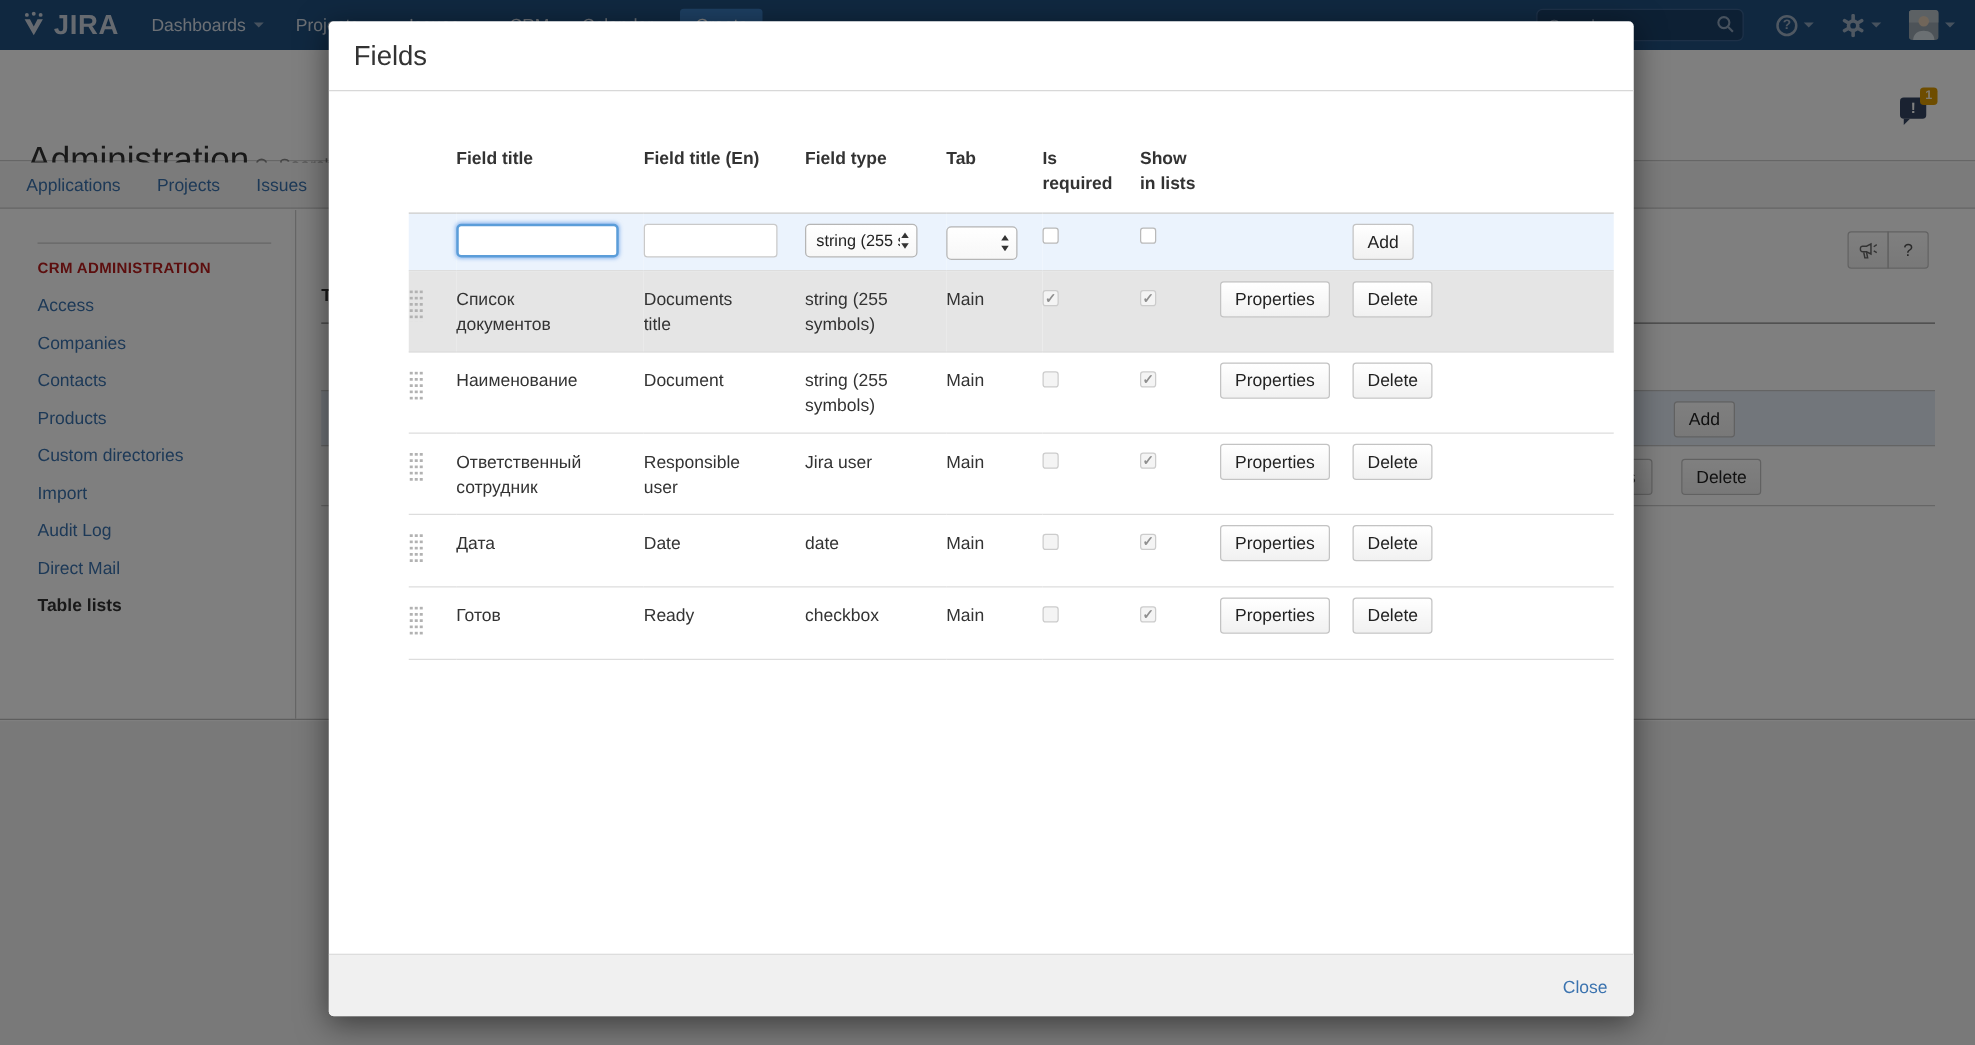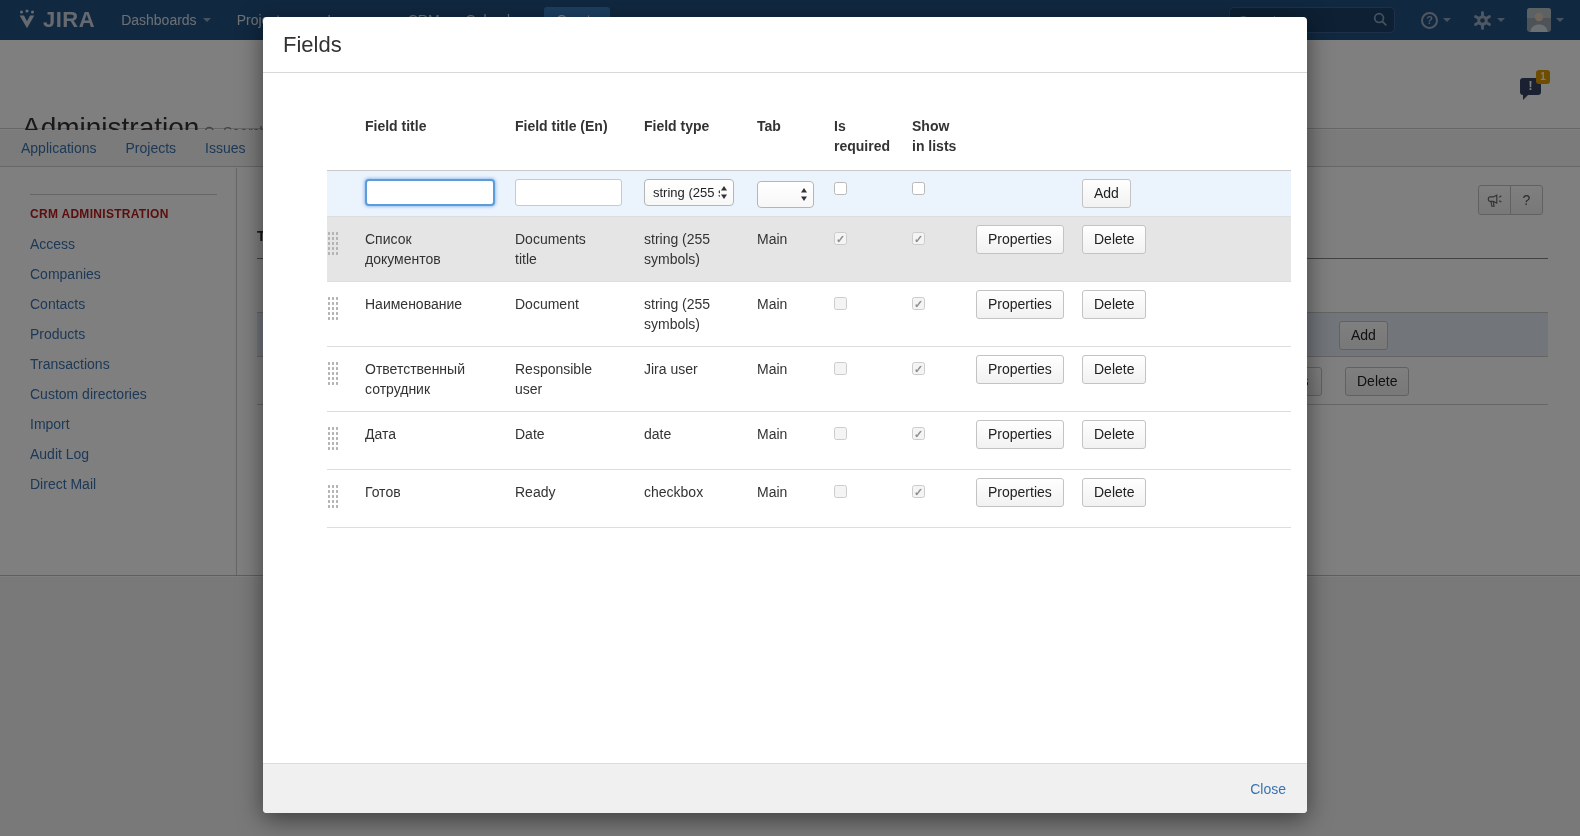--- a/index.html
+++ b/index.html
@@ -216,31 +216,31 @@
       <div class="side-title">CRM ADMINISTRATION</div>
       <ul class="side-list">
   <li class="side-item">Access</li>
 
   <li class="side-item">Companies</li>
 
   <li class="side-item">Contacts</li>
 
   <li class="side-item">Products</li>
 
-  <li class="side-item">Transactions</li>
 
   <li class="side-item">Custom directories</li>
 
   <li class="side-item">Import</li>
 
   <li class="side-item">Audit Log</li>
 
 
   <li class="side-item">Direct Mail</li>
 
+  <li class="side-item active">Table lists</li>
 </ul>
     </aside>
     <main class="main">
       <div class="btn-group">
         <button class="ibtn">
           <svg width="16" height="15" viewBox="0 0 18 16" fill="none" stroke="#666" stroke-width="1.3">
             <path d="M11 2 L11 11 L7 9 H3.5 A2 2 0 0 1 1.5 7 V6 A2 2 0 0 1 3.5 4 H7 Z"></path>
             <path d="M4.5 9.5 L5.5 14.5 H8 L7 9.3"></path>
             <path d="M13.5 4.5 L16.2 2.6 M13.5 8.3 L16.2 9.8"></path>
           </svg>

